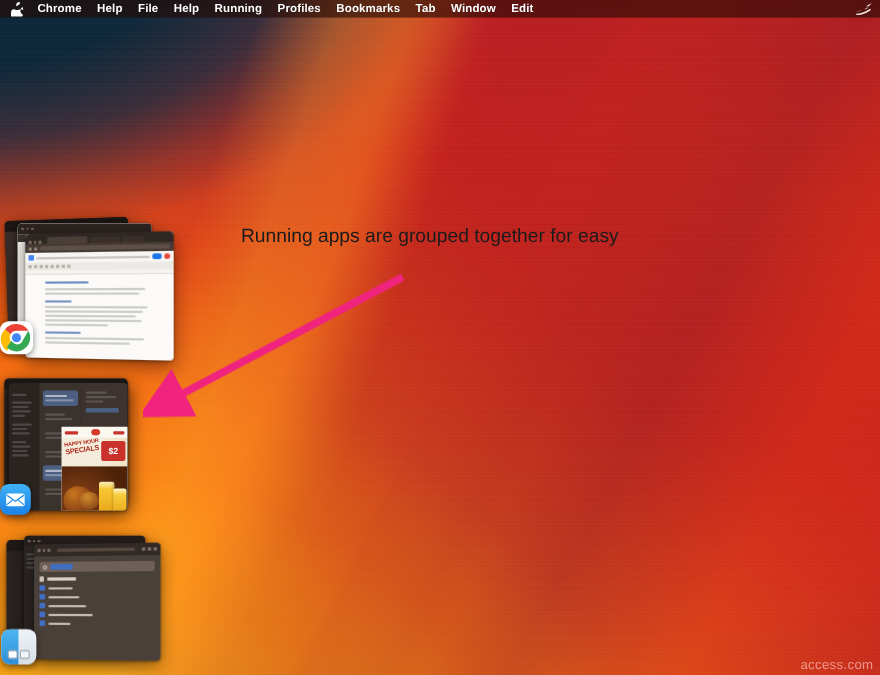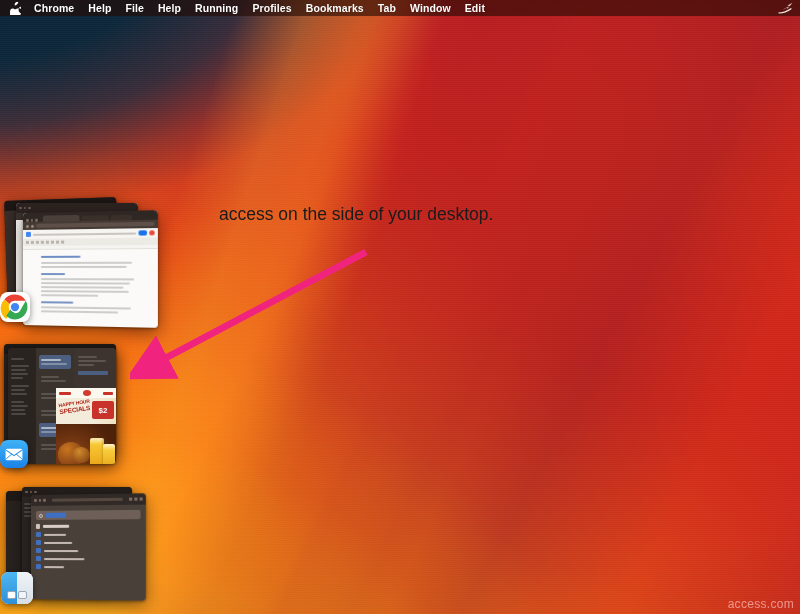--- a/index.html
+++ b/index.html
@@ -458,16 +458,16 @@
 <svg id="arrow" width="260" height="150" viewBox="0 0 260 150">
   <defs>
     <marker id="ah" markerWidth="7" markerHeight="7" refX="1.2" refY="3.5" orient="auto">
       <path d="M0,0 L0,7 L6.8,3.5 z" fill="#F0247E"></path>
     </marker>
   </defs>
   <line x1="236" y1="17" x2="30" y2="126" stroke="#F0247E" stroke-width="7" stroke-linecap="butt" marker-end="url(#ah)"></line>
 </svg>
 
 <div id="annotation">
-  <div>access on the side of your desktop.</div>
+  <div>Running apps are grouped together for easy</div>
 </div>
 
 <div id="watermark">access.com</div>
 
 </body></html>

